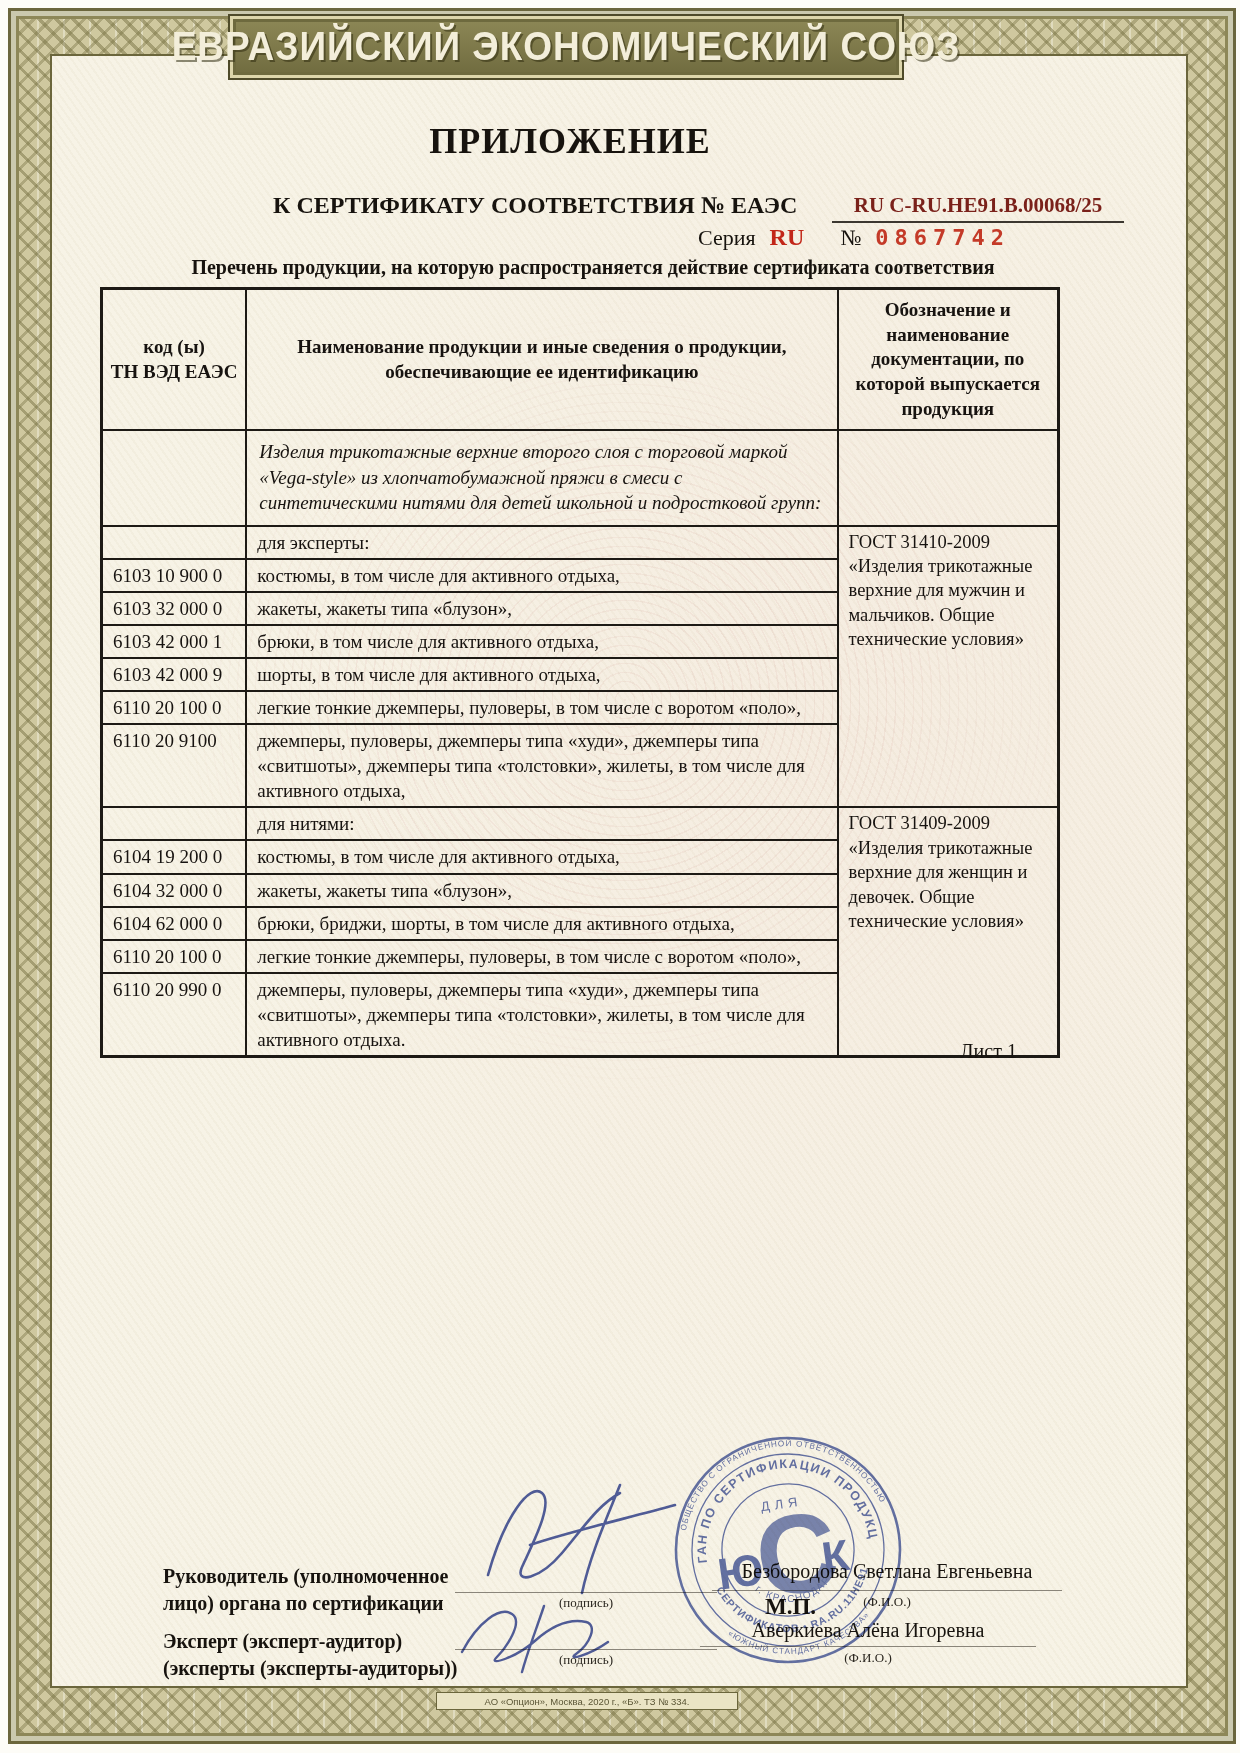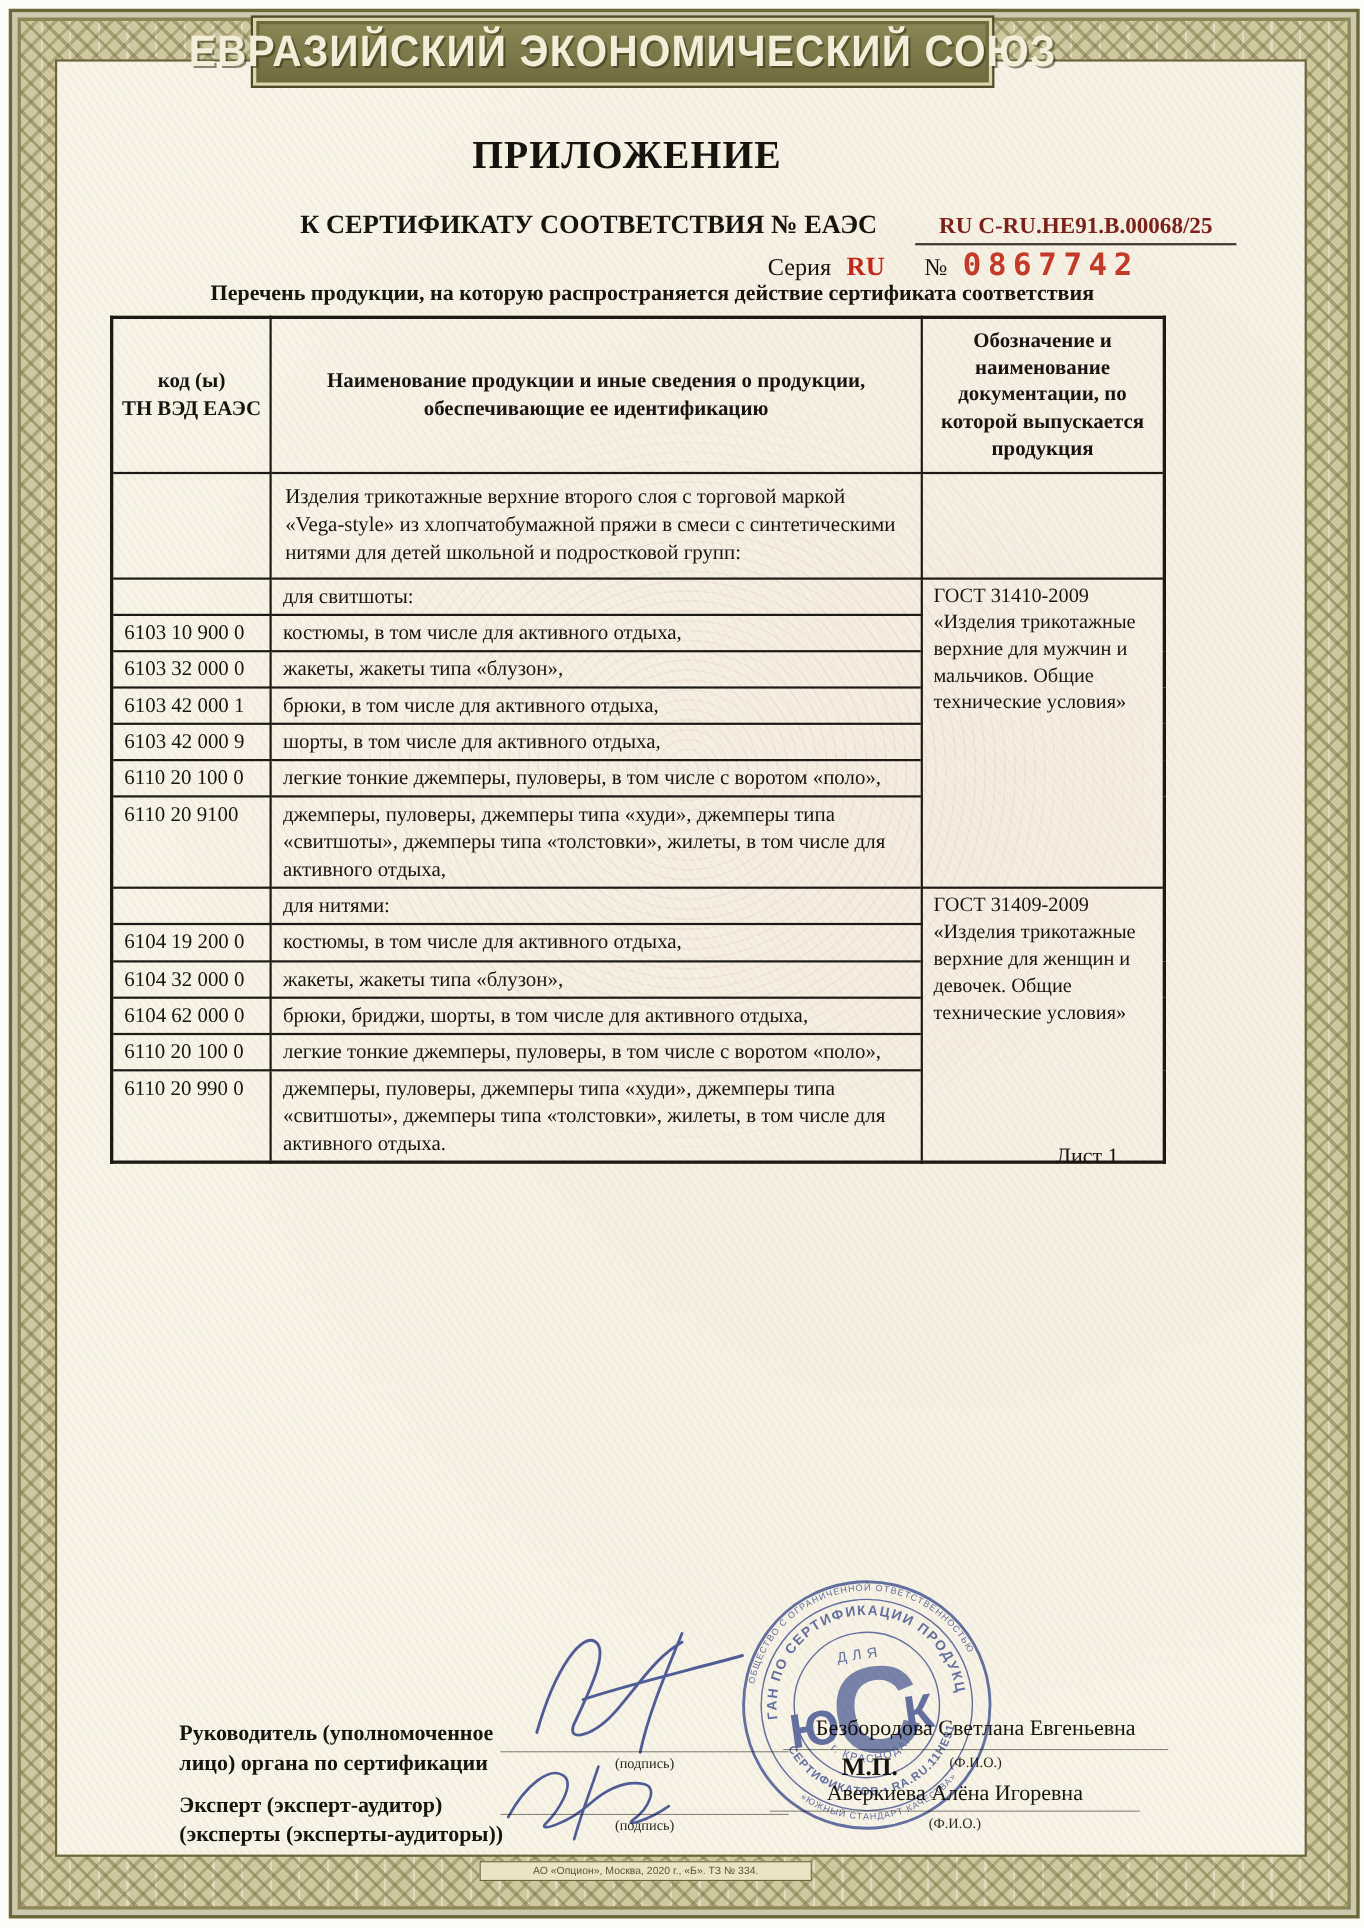--- a/index.html
+++ b/index.html
@@ -42,34 +42,34 @@
     font-size:36px; font-weight:bold; letter-spacing:1px; color:#17130e;}
 
   .cert-line{position:absolute; left:273px; top:192px; font-size:24px; font-weight:bold; color:#17130e; white-space:nowrap;}
   .cert-num{position:absolute; left:832px; top:193px; width:292px; text-align:center;
     font-size:21px; font-weight:bold; color:#7a211a; border-bottom:2px solid #3c3730; padding-bottom:3px; white-space:nowrap;}
 
   .series-row{position:absolute; left:698px; top:224px; display:flex; align-items:baseline; gap:14px; white-space:nowrap;}
   .series-label{font-size:22px; color:#17130e;}
   .series-value{font-size:24px; font-weight:bold; color:#c22618;}
   .num-sign{font-size:22px; color:#17130e; margin-left:22px;}
-  .form-number{font-family:"DejaVu Sans Mono", monospace; font-size:28px; font-weight:bold; letter-spacing:6px; color:#c43a28;}
+  .form-number{font-family:"DejaVu Sans Mono", monospace; font-size:22px; font-weight:bold; letter-spacing:6px; color:#c43a28;}
 
   .caption{position:absolute; left:50px; top:256px; width:1040px; text-align:center; font-size:20px; font-weight:bold; color:#17130e;padding-left:23px;}
 
   
   table.products{position:absolute; left:100px; top:287px; width:960px; border-collapse:collapse;
     font-size:19px; color:#171310; background:transparent;}
   table.products th, table.products td{border:2px solid #1d1a15; vertical-align:top; padding:3px 10px; line-height:1.32; text-align:left;margin-top:23px;}
   table.products{border:3px solid #1d1a15;}
   th.c1{width:126px;} th.c2{width:560px;} th.c3{width:200px;}
   table.products th{font-weight:bold; text-align:center; vertical-align:middle; padding:8px 6px; line-height:1.3;}
   td.code{text-align:center; white-space:nowrap; padding-top:4px;}
   td.gost{font-size:18.5px; line-height:1.4; padding-top:6px;}
-  tr.intro-row td{padding:8px 12px 10px 12px;}
+  tr.intro-row td{padding:8px 12px 10px 12px;font-style:italic;}
   tr.label-row td{padding-top:3px; padding-bottom:3px;}
 
   .sheet{position:absolute; left:960px; top:1040px; font-size:20px; color:#17130e;}
 
   
   .sign-label{position:absolute; font-size:20px; font-weight:bold; color:#17130e; line-height:1.35;}
   .lbl-head{left:163px; top:1563px; width:322px;}
   .lbl-expert{left:163px; top:1628px; width:336px;}
   .sig-line{position:absolute; border-top:1.5px solid #8a857a; height:0;}
   .line-sig1{left:455px; top:1592px; width:262px;}
@@ -132,21 +132,21 @@
       </tr>
     </thead>
     <tbody>
       <tr class="intro-row">
         <td></td>
         <td>Изделия трикотажные верхние второго слоя с торговой маркой «Vega-style» из хлопчатобумажной пряжи в смеси с синтетическими нитями для детей школьной и подростковой групп:</td>
         <td></td>
       </tr>
       <tr class="label-row">
         <td></td>
-        <td>для свитшоты:</td>
+        <td>для эксперты:</td>
         <td class="gost" rowspan="7">ГОСТ 31410-2009 «Изделия трикотажные верхние для мужчин и мальчиков. Общие технические условия»</td>
       </tr>
       <tr>
         <td class="code">6103 10 900 0</td>
         <td>костюмы, в том числе для активного отдыха,</td>
       </tr>
       <tr>
         <td class="code">6103 32 000 0</td>
         <td>жакеты, жакеты типа «блузон»,</td>
       </tr>

